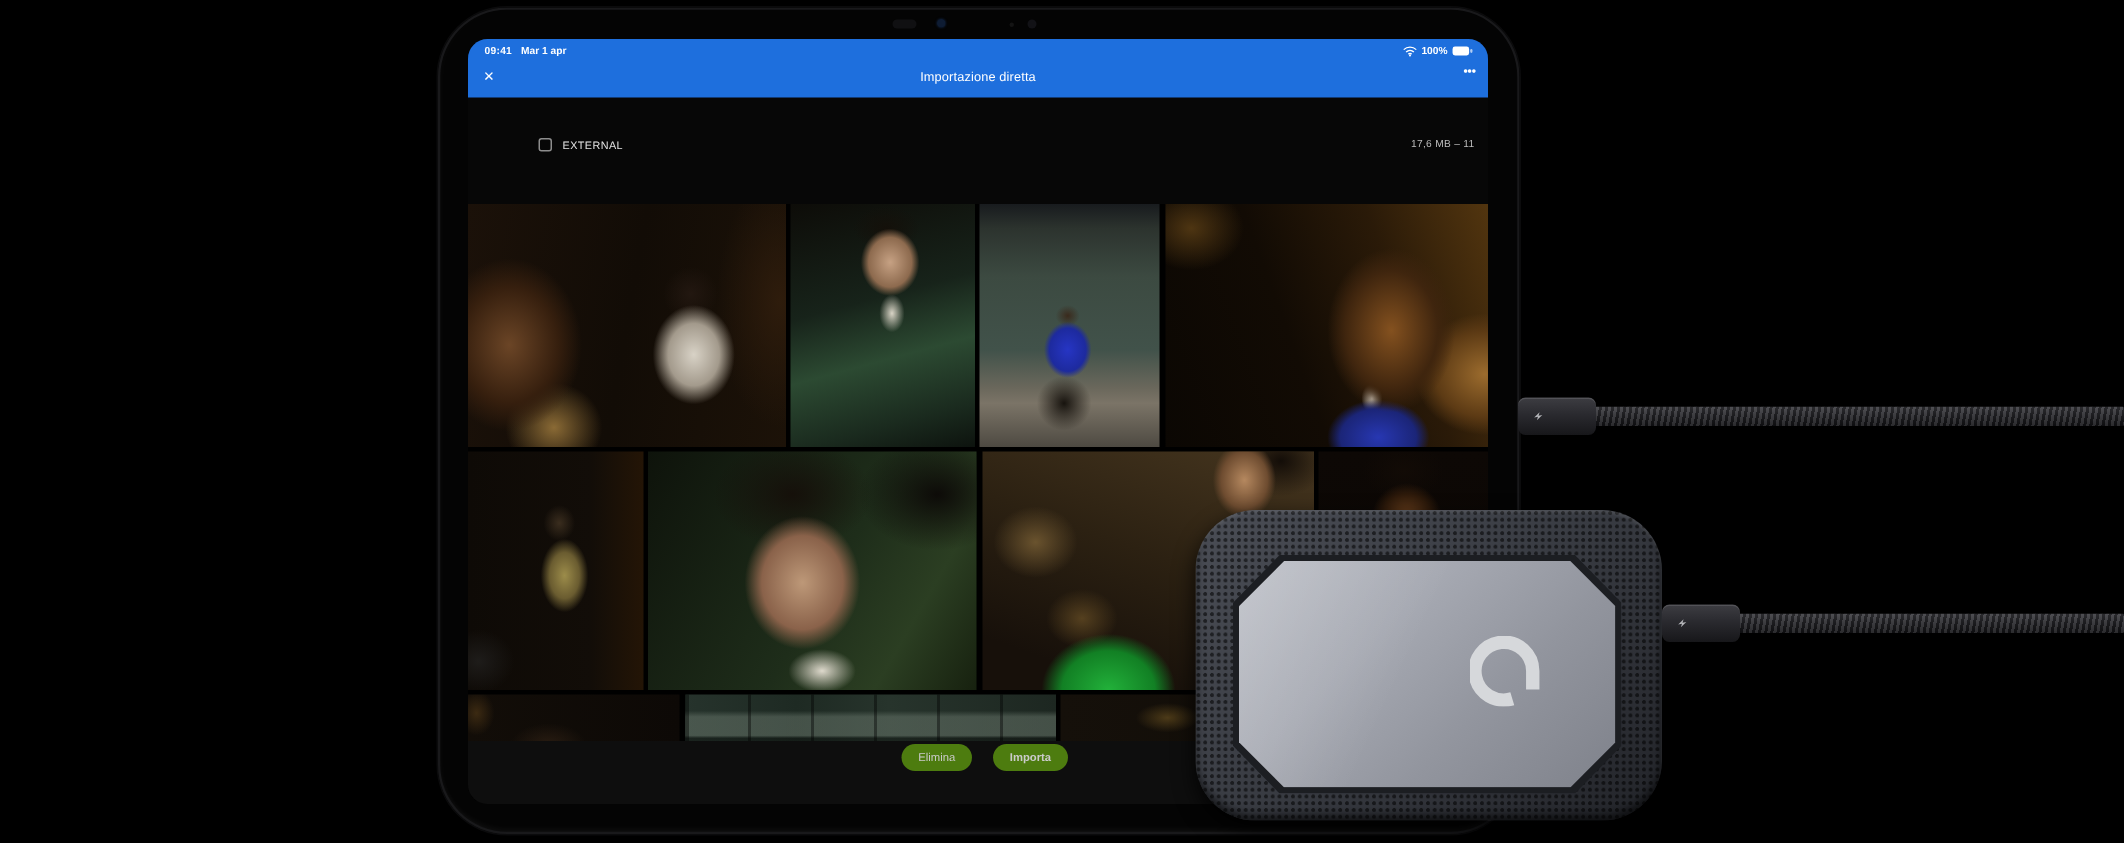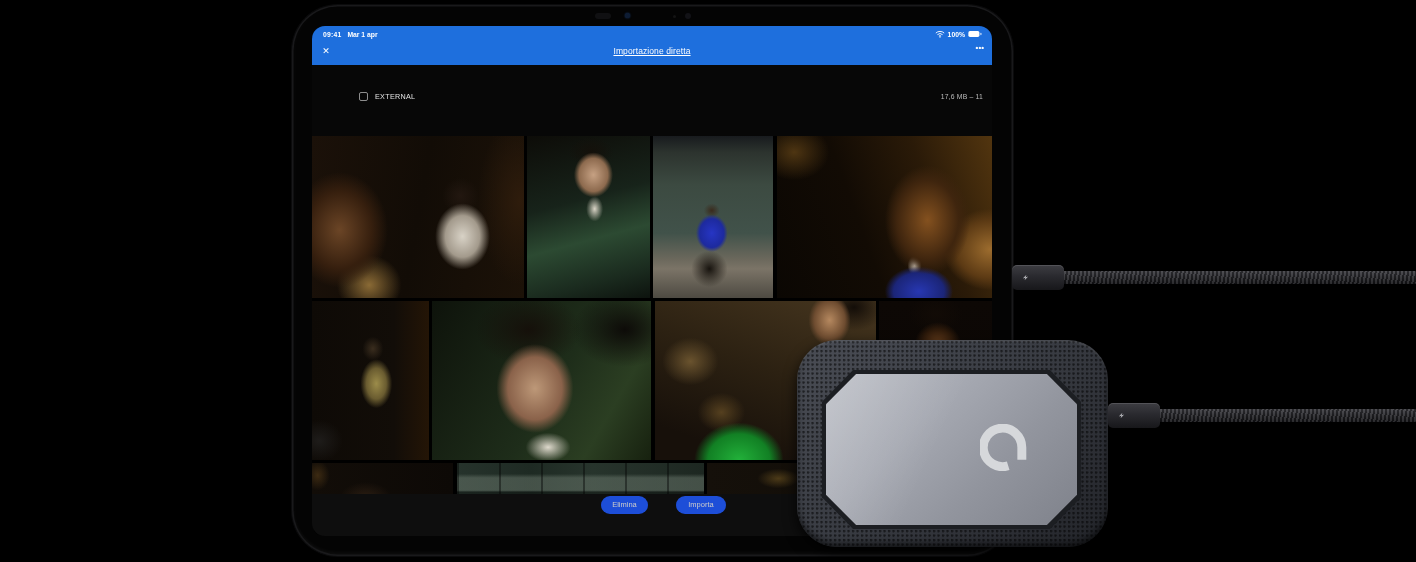--- a/index.html
+++ b/index.html
@@ -24,21 +24,21 @@
   .statusrow{position:absolute;left:11px;right:10px;top:2px;height:12px;display:flex;
              align-items:center;color:#fff;font-size:6.8px;}
   .st-time{font-weight:700;letter-spacing:.2px;}
   .st-date{margin-left:6px;font-weight:600;}
   .st-right{margin-left:auto;display:flex;align-items:center;gap:3px;}
   .st-batt-label{font-weight:600;}
   .titlerow{position:absolute;left:0;top:13px;width:680px;height:26px;}
   .closex{position:absolute;left:7px;top:5px;width:14px;height:14px;color:#fff;font-size:9px;
           line-height:14px;text-align:center;cursor:default;}
   .apptitle{position:absolute;left:0;right:0;top:0;height:26px;line-height:24px;text-align:center;
-            color:#fff;font-size:8.5px;font-weight:400;letter-spacing:.1px;text-decoration:underline;}
+            color:#fff;font-size:8.5px;font-weight:400;letter-spacing:.1px;}
   .more{position:absolute;right:8px;top:4px;color:#fff;font-size:8px;font-weight:700;letter-spacing:0;}
 
   
   .albumbar{position:absolute;left:0;top:39px;width:680px;height:21px;background:#1f1f1f;
             display:flex;align-items:center;justify-content:center;gap:4px;}
   .albumbar .lbl{color:#979797;font-size:6.8px;}
   .albumbar .val{color:#ececec;font-size:7.5px;font-weight:600;}
 
   
   .grouprow{position:absolute;left:7px;right:9px;height:15px;display:flex;align-items:center;}
@@ -105,24 +105,24 @@
       repeating-linear-gradient(90deg,rgba(0,0,0,.4) 0 2px,rgba(0,0,0,0) 2px 42px),
       linear-gradient(180deg,rgba(0,0,0,0) 35%,rgba(116,130,118,.45) 48% 88%,rgba(0,0,0,.3) 94%),
       linear-gradient(90deg,#26332c 0%,#1e2a23 30%,#27342c 55%,#1d2721 100%);}
   .p11{left:395px;top:327px;width:285px;height:31px;background:
       radial-gradient(ellipse 30px 14px at 25% 50%,#4c3a18 0%,rgba(0,0,0,0) 70%),
       radial-gradient(ellipse 22px 10px at 60% 30%,#3a2c12 0%,rgba(0,0,0,0) 70%),
       linear-gradient(90deg,#15100a 0%,#0f0b06 100%);}
 
   
   .bottombar{position:absolute;left:0;top:468px;width:680px;height:42px;background:#0e0e0e;}
-  .pillbtn{position:absolute;top:2px;height:18px;border-radius:9px;background:#1d4ed8;
+  .pillbtn{position:absolute;top:2px;height:18px;border-radius:9px;background:#4d7c0f;
            color:#cbcbcb;font-size:7.5px;line-height:18px;text-align:center;}
   .btn-del{left:289px;width:47px;}
-  .btn-imp{left:364px;width:50px;}
+  .btn-imp{left:350px;width:50px;font-weight:bold;}
 
   
   .cable{position:absolute;height:13px;z-index:2;border-radius:1px;
          background:
           repeating-linear-gradient(100deg,rgba(255,255,255,.10) 0 2px,rgba(0,0,0,.28) 2px 4px),
           linear-gradient(180deg,#3c3c41 0%,#27272b 45%,#131316 100%);}
   .cable-top{left:1060px;top:271px;width:356px;}
   .cable-bot{left:1156px;top:409px;width:260px;}
   .conn{position:absolute;width:52px;height:25px;border-radius:5px;z-index:2;
         background:linear-gradient(180deg,#3d3d42 0%,#2a2a2f 45%,#17171a 100%);

